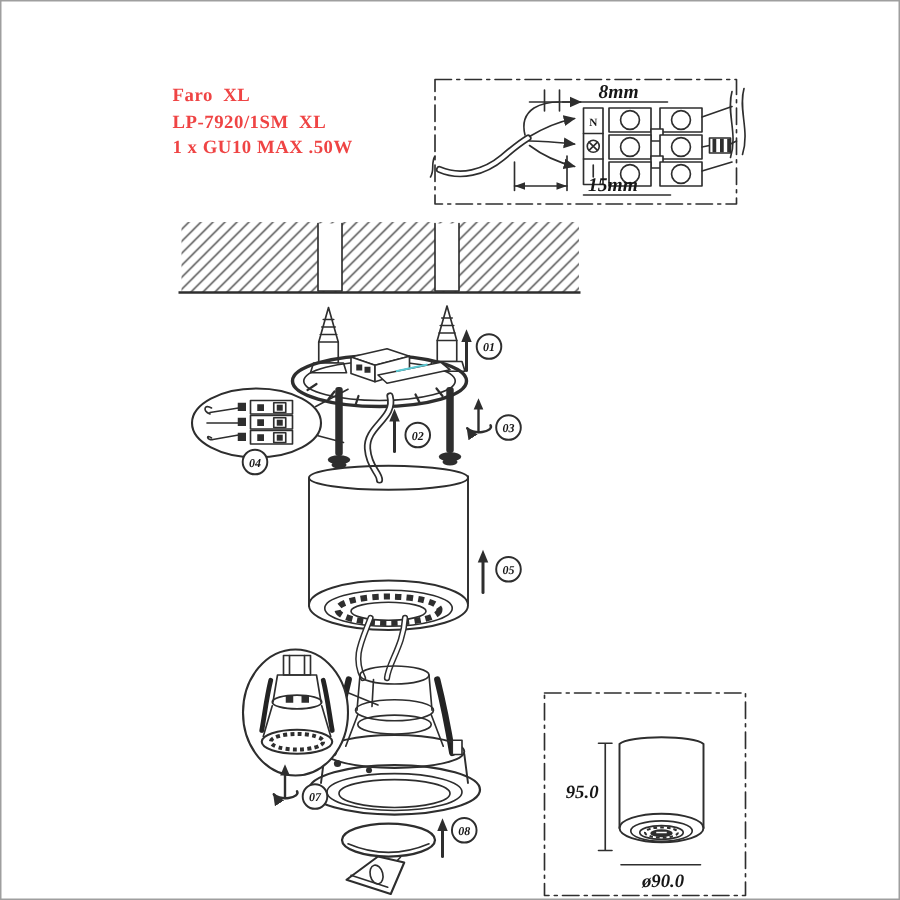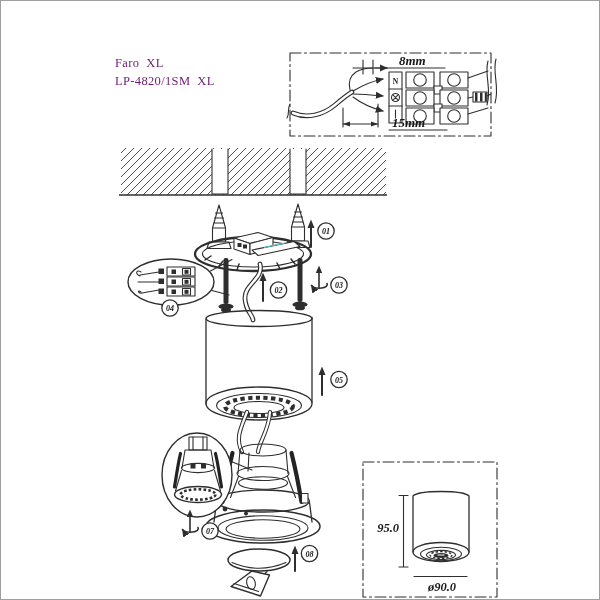--- a/index.html
+++ b/index.html
@@ -1,19 +1,19 @@
 <!DOCTYPE html>
 <html><head>
 <meta charset="utf-8">
 <style>
   html,body{margin:0;padding:0;background:#eaeaea}
   .sheet{position:relative;width:600px;height:600px;background:#fff;border:1px solid #9f9f9f;
          box-sizing:border-box;overflow:hidden;font-family:"Liberation Serif",serif}
-  .product-info{position:absolute;left:114px;top:54px;font-weight:normal;font-size:12.5px;
-                line-height:17.5px;color:#701a75;letter-spacing:.35px}
+  .product-info{position:absolute;left:114px;top:54px;font-weight:bold;font-size:12.5px;
+                line-height:17.5px;color:#ef4444;letter-spacing:.35px}
   .product-info div{white-space:pre}
   svg.diagram{position:absolute;left:0;top:0}
   .ln{fill:none;stroke:#2e2e2e;stroke-width:1.1;stroke-linecap:round;stroke-linejoin:round}
   .lnb{fill:none;stroke:#2e2e2e;stroke-width:2;stroke-linecap:round;stroke-linejoin:round}
   .lnw{fill:#fff;stroke:#2e2e2e;stroke-width:1.1;stroke-linejoin:round}
   .dk{fill:#2e2e2e;stroke:none}
   .spring{fill:none;stroke:#232323;stroke-width:4.2;stroke-linecap:round}
   .clip{fill:none;stroke:#232323;stroke-width:3.2;stroke-linecap:round}
   .tube-o{fill:none;stroke:#2e2e2e;stroke-width:4.8;stroke-linecap:round}
   .tube-i{fill:none;stroke:#fff;stroke-width:2.5;stroke-linecap:round}
@@ -25,21 +25,22 @@
   .tsym{font:bold 7.5px "Liberation Serif",serif;text-anchor:middle}
   .ta-end{text-anchor:end}.ta-mid{text-anchor:middle}
 </style>
 </head>
 <body>
 
 <div class="sheet">
 
   <div class="product-info">
     <div>Faro  XL</div>
-    <div>LP-4820/1SM  XL</div>
+    <div>LP-7920/1SM  XL</div>
+    <div>1 x GU10 MAX .50W</div>
   </div>
 
   <svg class="diagram" width="600" height="600" viewBox="0 0 600 600">
     <defs>
       <pattern id="hatch" width="8" height="8" patternUnits="userSpaceOnUse">
         <path d="M-2,2 L2,-2 M0,8 L8,0 M6,10 L10,6" stroke="#3d3d3d" stroke-width="0.9" fill="none"></path>
       </pattern>
       <marker id="ah" viewBox="0 0 10 10" refX="8" refY="5" markerWidth="9" markerHeight="9" orient="auto" markerUnits="userSpaceOnUse">
         <path d="M0,1 L9,5 L0,9 Z" fill="#2e2e2e"></path>
       </marker>

